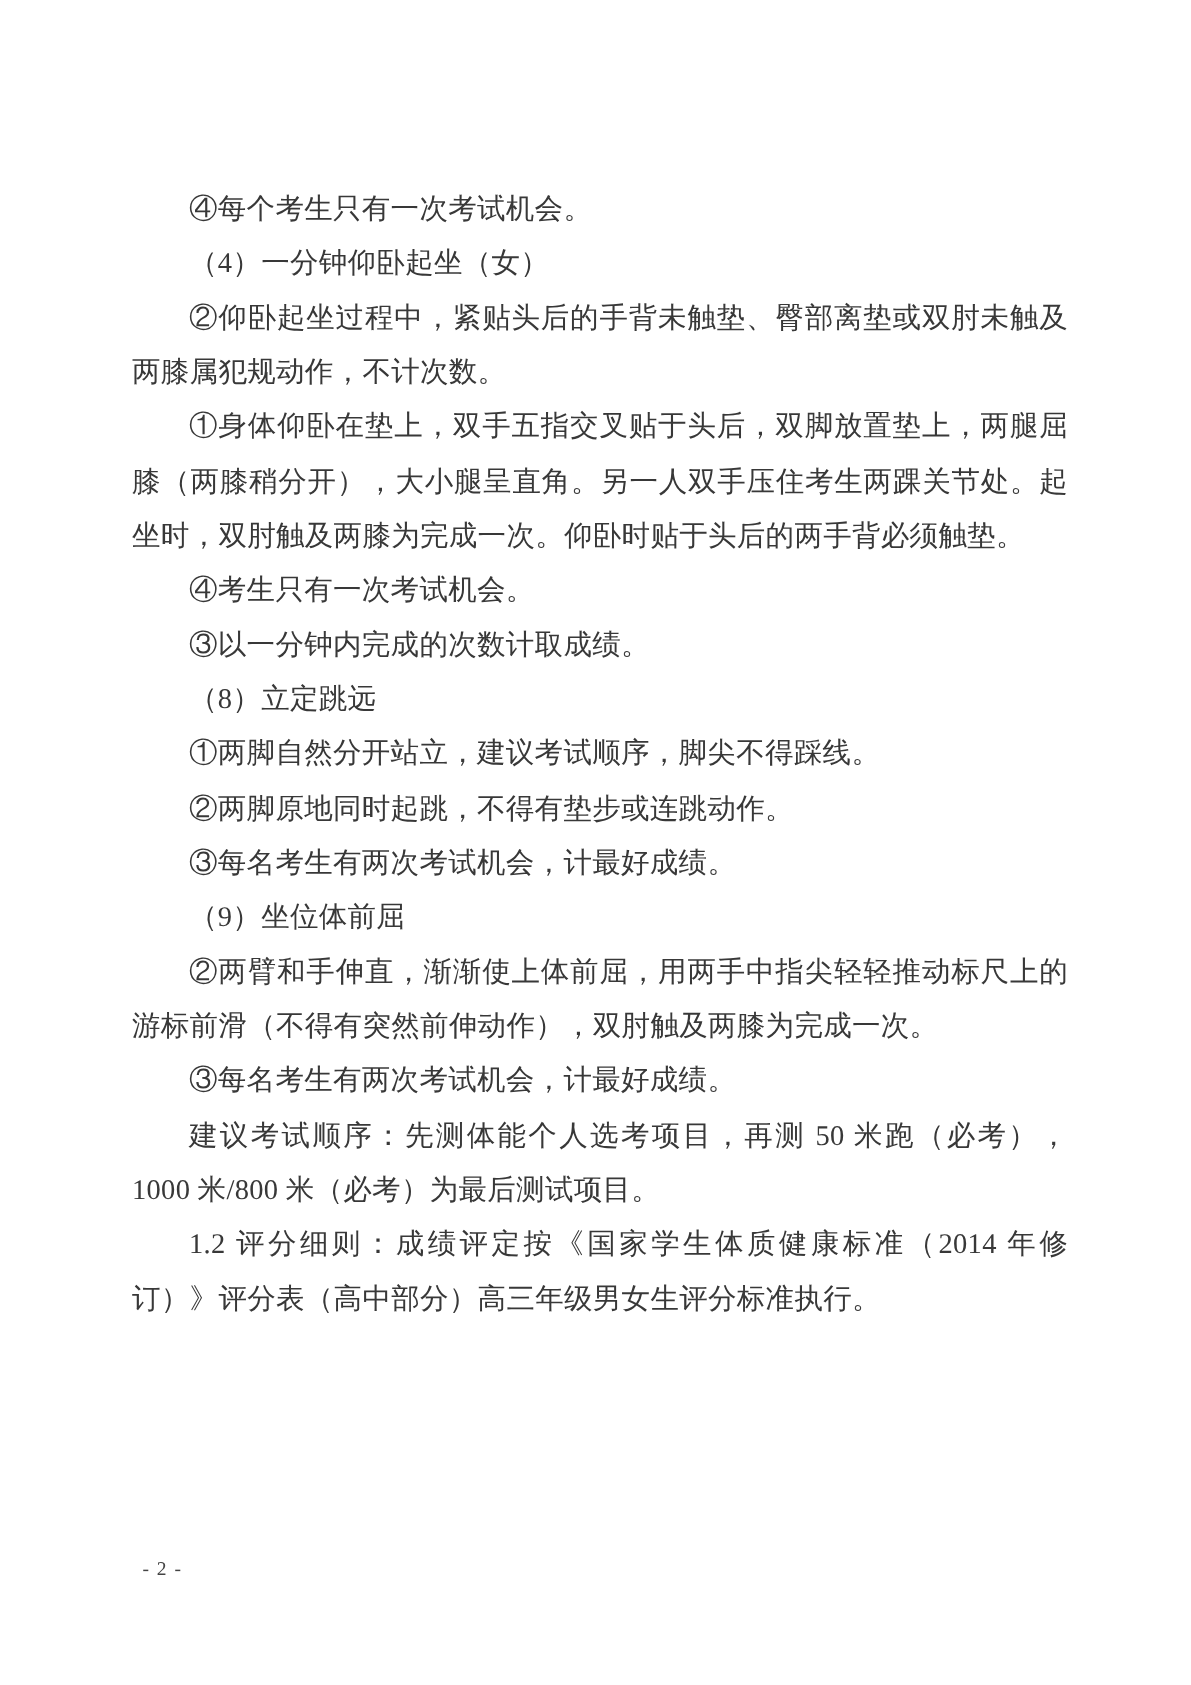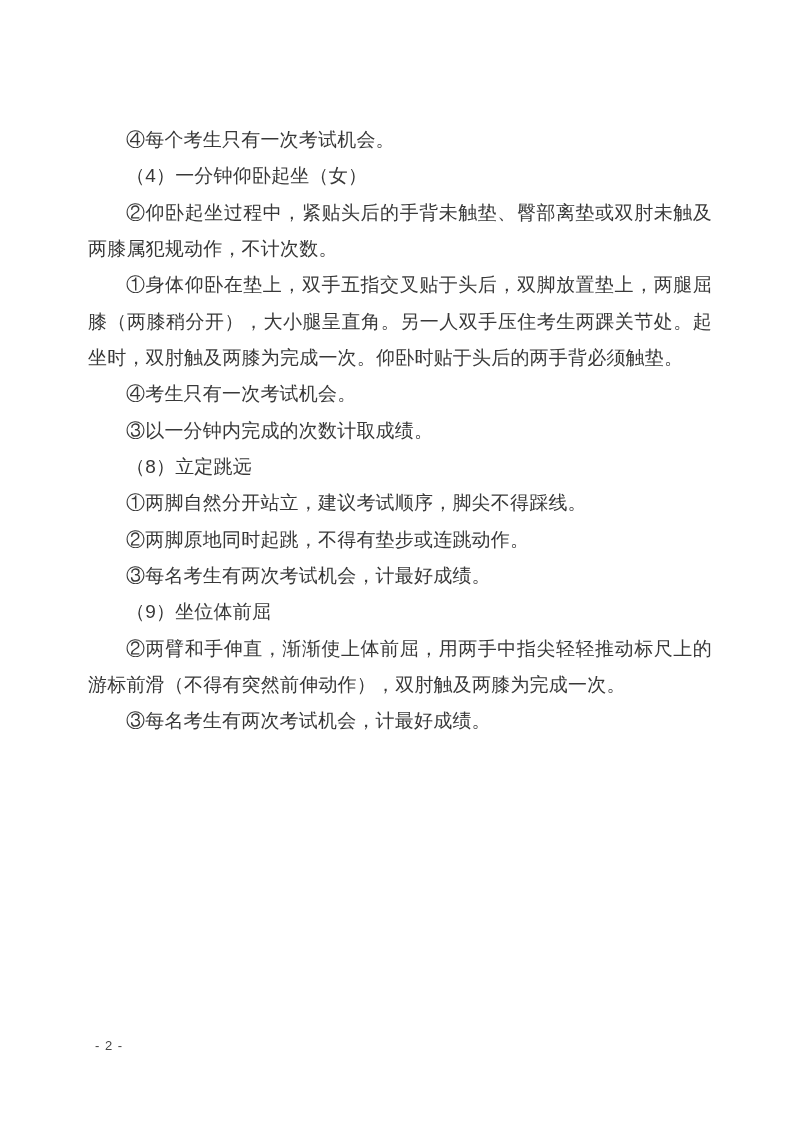--- a/index.html
+++ b/index.html
@@ -6,21 +6,21 @@
     margin: 0;
     padding: 0;
     background: #ffffff;
   }
   .page {
     position: relative;
     width: 794px;
     height: 1123px;
     background: #ffffff;
     overflow: hidden;
-    font-family: Liberation Sans, sans-serif;
+    font-family: Liberation Serif, serif;
     color: #383838;
   }
   .doc-body {
     position: absolute;
     left: 88px;
     top: 122px;
     width: 624px;
   }
   .doc-body p {
     margin: 0;
@@ -52,15 +52,17 @@
     <p>①身体仰卧在垫上，双手五指交叉贴于头后，双脚放置垫上，两腿屈膝（两膝稍分开），大小腿呈直角。另一人双手压住考生两踝关节处。起坐时，双肘触及两膝为完成一次。仰卧时贴于头后的两手背必须触垫。</p>
     <p>④考生只有一次考试机会。</p>
     <p>③以一分钟内完成的次数计取成绩。</p>
     <p>（8）立定跳远</p>
     <p>①两脚自然分开站立，建议考试顺序，脚尖不得踩线。</p>
     <p>②两脚原地同时起跳，不得有垫步或连跳动作。</p>
     <p>③每名考生有两次考试机会，计最好成绩。</p>
     <p>（9）坐位体前屈</p>
     <p>②两臂和手伸直，渐渐使上体前屈，用两手中指尖轻轻推动标尺上的游标前滑（不得有突然前伸动作），双肘触及两膝为完成一次。</p>
     <p>③每名考生有两次考试机会，计最好成绩。</p>
+    <p>建议考试顺序：先测体能个人选考项目，再测 50 米跑（必考），1000 米/800 米（必考）为最后测试项目。</p>
+    <p>1.2 评分细则：成绩评定按《国家学生体质健康标准（2014 年修订）》评分表（高中部分）高三年级男女生评分标准执行。</p>
   </div>
   <div class="page-footer">- 2 -</div>
 </div>
 
 </body></html>

